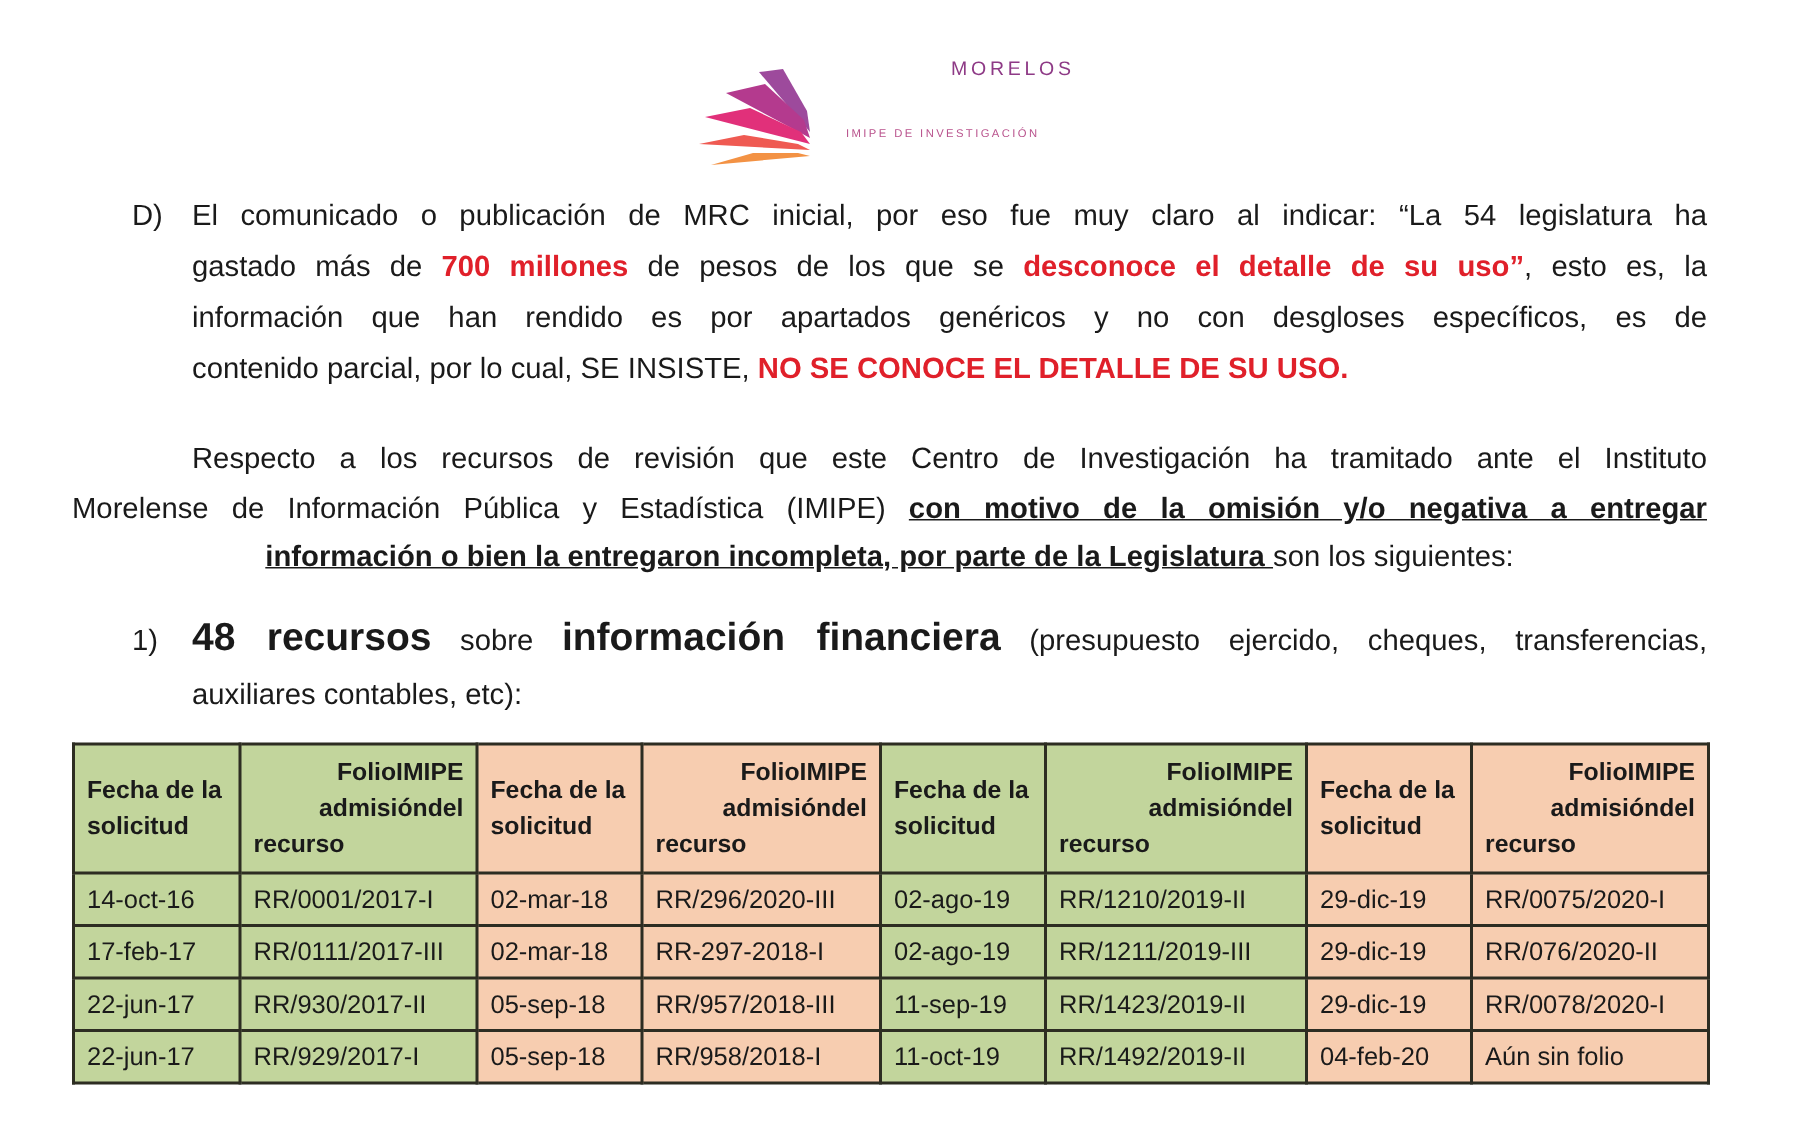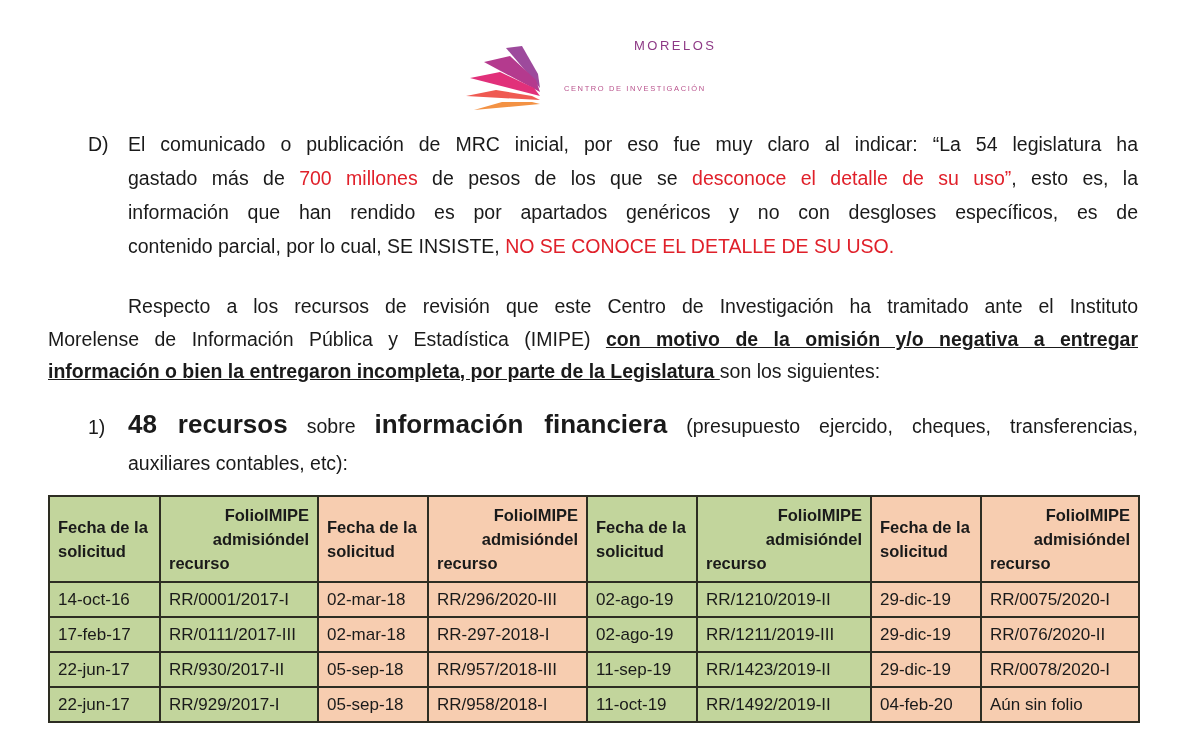--- a/index.html
+++ b/index.html
@@ -7,31 +7,31 @@
          font-family:"Liberation Sans", sans-serif; color:#1a1a1a; }
 
   
   .logo { position:absolute; left:466px; top:38px; width:260px; height:80px; }
   .logo svg { position:absolute; left:0; top:6px; }
   .logo .morelos { position:absolute; left:168px; top:0; font-size:13px; letter-spacing:2.5px; color:#8e3a86; }
   .logo .rinde { position:absolute; left:76px; top:12px; font-size:27px; font-weight:bold; color:#6b1d5e; letter-spacing:-0.3px; }
   .logo .centro { position:absolute; left:98px; top:46px; font-size:7.5px; letter-spacing:1.6px; color:#b9538d; }
 
   .txt { position:absolute; font-size:19.5px; line-height:34px; color:#1a1a1a; }
-  .red { color:#e0202a; font-weight:normal; }
+  .red { color:#e0202a; font-weight:bold; }
   .bold { font-weight:bold; }
   .u { text-decoration:underline; }
   .just { text-align:justify; text-align-last:justify; white-space:nowrap; }
 
   
   .label-d { left:88px; top:127px; }
   .pd-line { left:128px; width:1010px; }
 
   
-  .p2-line { left:48px; width:1090px; }
+  .p2-line { left:48px; width:1090px;text-align:center; }
 
   
   .big { font-size:26px; font-weight:bold; }
 
   
   table.grid { position:absolute; left:48px; top:495px; border-collapse:collapse;
                font-size:17px; table-layout:fixed; }
   table.grid td, table.grid th { border:2px solid #2d2d22; padding:0 8px; vertical-align:middle;
                text-align:left; white-space:nowrap; }
   table.grid th { height:84px; font-weight:bold; font-size:16.5px; line-height:24px; white-space:normal; }
@@ -46,21 +46,21 @@
 
 <div class="logo">
   <svg width="80" height="72" viewBox="0 0 80 72">
     <polygon points="40,4 56,2 72,30 74,44" fill="#9d4a9c"></polygon>
     <polygon points="18,18 44,12 70,36 74,48" fill="#b43a8e"></polygon>
     <polygon points="4,34 34,28 68,44 74,52" fill="#e1307a"></polygon>
     <polygon points="0,52 30,46 66,52 74,56" fill="#ef5a52"></polygon>
     <polygon points="8,66 36,58 66,58 74,60" fill="#f39244"></polygon>
   </svg>
   <span class="morelos">MORELOS</span>
-  <span class="centro">CENTRO DE INVESTIGACIÓN</span>
+  <span class="centro">IMIPE DE INVESTIGACIÓN</span>
 </div>
 
 <div class="txt label-d">D)</div>
 <div class="txt pd-line just" style="top:127px">El comunicado o publicación de MRC inicial, por eso fue muy claro al indicar: “La 54 legislatura ha</div>
 <div class="txt pd-line just" style="top:161px"><span>gastado más de </span><span class="red">700 millones</span><span> de pesos de los que se </span><span class="red">desconoce el detalle de su uso”</span><span>, esto es, la</span></div>
 <div class="txt pd-line just" style="top:195px">información que han rendido es por apartados genéricos y no con desgloses específicos, es de</div>
 <div class="txt pd-line" style="top:229px"><span>contenido parcial, por lo cual, SE INSISTE, </span><span class="red">NO SE CONOCE EL DETALLE DE SU USO.</span></div>
 
 <div class="txt just" style="left:128px; width:1010px; top:289px">Respecto a los recursos de revisión que este Centro de Investigación ha tramitado ante el Instituto</div>
 <div class="txt p2-line just" style="top:322px"><span>Morelense de Información Pública y Estadística (IMIPE) </span><span class="bold u">con motivo de la omisión y/o negativa a entregar</span></div>

